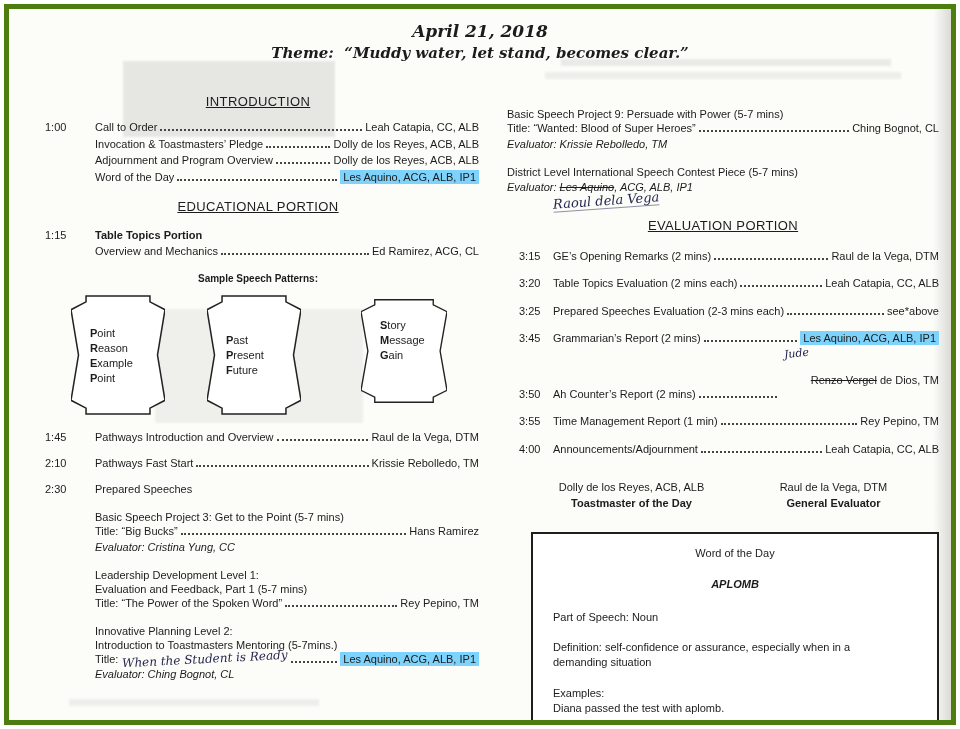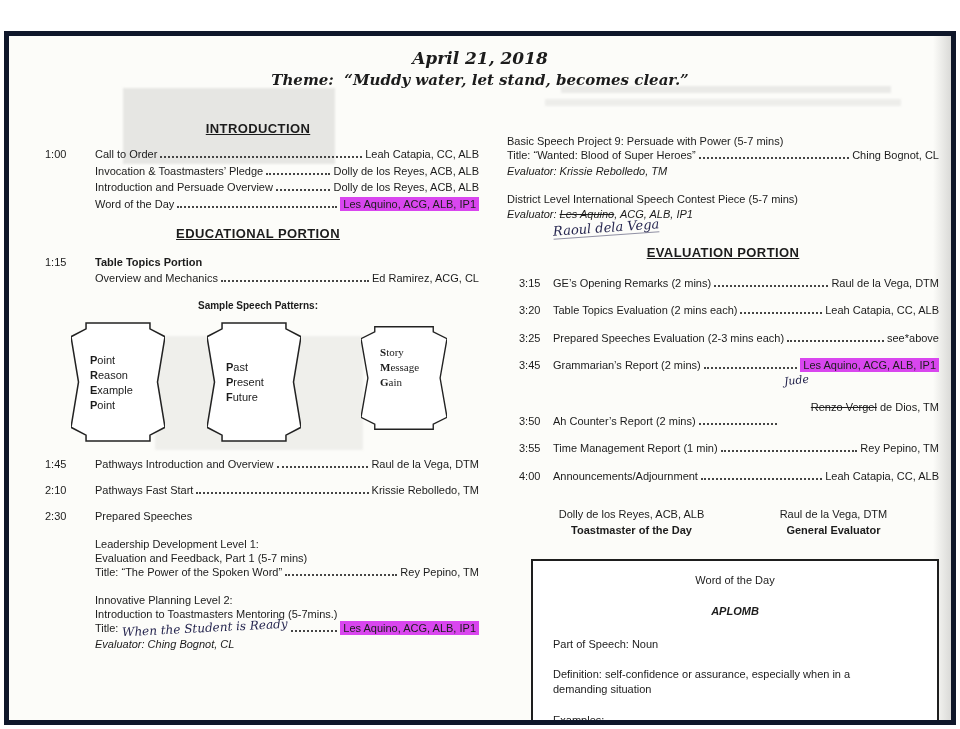--- a/index.html
+++ b/index.html
@@ -3,63 +3,63 @@
 <meta charset="utf-8">
 <style>
   html,body{margin:0;padding:0;}
   body{
     width:960px;height:729px;position:relative;background:#ffffff;
     font-family:"Liberation Sans",sans-serif;color:#1c1c1c;
     -webkit-font-smoothing:antialiased;
   }
   .page{
     position:absolute;left:4px;top:4px;right:4px;bottom:4px;
-    border:5px solid #0f172a;background:#fcfcf9;overflow:hidden;margin-top:27px;
+    border:5px solid #4d7c0f;background:#fcfcf9;overflow:hidden;
   }
   
   .ghost{position:absolute;z-index:1;filter:blur(1px);}
   .g1{left:114px;top:52px;width:212px;height:76px;background:#d8d8d5;opacity:.6;}
   .g2{left:146px;top:300px;width:208px;height:114px;background:#e0e0dc;opacity:.45;}
   .g3{left:552px;top:50px;width:330px;height:7px;background:#9a9a9a;opacity:.18;}
   .g4{left:536px;top:63px;width:356px;height:7px;background:#9a9a9a;opacity:.15;}
   .g5{left:60px;top:690px;width:250px;height:7px;background:#9a9a9a;opacity:.14;}
   .edge-shadow{position:absolute;right:0;top:0;bottom:0;width:18px;z-index:1;
     background:linear-gradient(to right, rgba(0,0,0,0), rgba(40,40,40,.16));}
   
   .header{position:absolute;top:12px;left:0;right:0;text-align:center;z-index:2;}
   .header-date{font-family:"DejaVu Serif",serif;font-style:italic;font-weight:700;font-size:17px;}
   .header-theme{font-family:"DejaVu Serif",serif;font-style:italic;font-weight:700;font-size:15px;margin-top:3px;white-space:pre;}
   
   .col{position:absolute;z-index:2;font-size:11px;line-height:14px;}
   .col-left{left:28px;top:86px;width:442px;}
   .col-right{left:498px;top:88px;width:432px;}
-  .section-heading{font-weight:700;font-size:13px;letter-spacing:.4px;text-decoration:underline;text-align:center;}
+  .section-heading{font-weight:400;font-size:13px;letter-spacing:.4px;text-decoration:underline;text-align:center;}
   
   .row{display:flex;align-items:flex-end;margin-bottom:2.5px;}
   .time{flex:0 0 58px;padding-left:8px;box-sizing:border-box;}
   .time-r{flex:0 0 46px;padding-left:12px;box-sizing:border-box;}
   .lbl{flex:0 0 auto;white-space:pre;}
   .dots{flex:1 1 12px;border-bottom:2px dotted #454545;margin:0 3px 3px 3px;min-width:10px;}
   .nm{flex:0 0 auto;white-space:pre;}
-  .hl{background:#d946ef;padding:0 3px;}
+  .hl{background:#7dd3fc;padding:0 3px;}
   .bold{font-weight:700;}
   .strike{text-decoration:line-through;}
   .indent{margin-left:58px;}
   .eval{font-style:italic;margin-top:1px;}
   .mt8{margin-top:8px;}.mt10{margin-top:10px;}.mt12{margin-top:12px;}
   .mt14{margin-top:14px;}.mt16{margin-top:16px;}
   .intro-rows{margin-top:11px;}
   .patterns-title{text-align:center;font-weight:700;margin-top:14px;font-size:10px;}
   
   .ribbon-row{display:flex;margin-top:8px;height:126px;}
   .ribbon{position:relative;width:94px;height:122px;}
   .ribbon svg{position:absolute;inset:0;width:100%;height:100%;}
   .r1{margin-left:34px;}
   .r2{margin-left:42px;}
-  .r3{margin-left:60px;width:86px;height:106px;margin-top:4px;font-family:Liberation Serif, serif;}
+  .r3{margin-left:60px;width:86px;height:106px;margin-top:4px;}
   .ribbon-text{position:absolute;inset:0;display:flex;flex-direction:column;justify-content:center;gap:1px;padding-left:19px;}
   .r3 .ribbon-text{justify-content:flex-start;padding-top:20px;}
   .ribbon-line{font-size:11px;line-height:14px;}
   .ribbon-line::first-letter{font-weight:700;}
   
   .block{margin-top:14px;}
   .block .row{margin-bottom:1.5px;}
   
   .hand{font-family:"DejaVu Serif",serif;font-style:italic;color:#26264f;display:inline-block;}
   .hand-title{font-size:12px;transform:rotate(-3deg);margin-left:4px;}
@@ -109,21 +109,21 @@
         <span class="nm">Leah Catapia, CC, ALB</span>
       </div>
       <div class="row">
         <span class="time"></span>
         <span class="lbl">Invocation &amp; Toastmasters’ Pledge</span>
         <span class="dots"></span>
         <span class="nm">Dolly de los Reyes, ACB, ALB</span>
       </div>
       <div class="row">
         <span class="time"></span>
-        <span class="lbl">Introduction and Persuade Overview</span>
+        <span class="lbl">Adjournment and Program Overview</span>
         <span class="dots"></span>
         <span class="nm">Dolly de los Reyes, ACB, ALB</span>
       </div>
       <div class="row">
         <span class="time"></span>
         <span class="lbl">Word of the Day</span>
         <span class="dots"></span>
         <span class="nm hl">Les Aquino, ACG, ALB, IP1</span>
       </div>
     </div>
@@ -187,20 +187,29 @@
       <span class="time">2:10</span>
       <span class="lbl">Pathways Fast Start</span>
       <span class="dots"></span>
       <span class="nm">Krissie Rebolledo, TM</span>
     </div>
     <div class="row mt12">
       <span class="time">2:30</span>
       <span class="lbl">Prepared Speeches</span>
     </div>
 
+    <div class="block indent mt16">
+      <div>Basic Speech Project 3: Get to the Point (5-7 mins)</div>
+      <div class="row">
+        <span class="lbl">Title: “Big Bucks”</span>
+        <span class="dots"></span>
+        <span class="nm">Hans Ramirez</span>
+      </div>
+      <div class="eval">Evaluator: Cristina Yung, CC</div>
+    </div>
 
     <div class="block indent">
       <div>Leadership Development Level 1:</div>
       <div>Evaluation and Feedback, Part 1 (5-7 mins)</div>
       <div class="row">
         <span class="lbl">Title: “The Power of the Spoken Word”</span>
         <span class="dots"></span>
         <span class="nm">Rey Pepino, TM</span>
       </div>
     </div>

